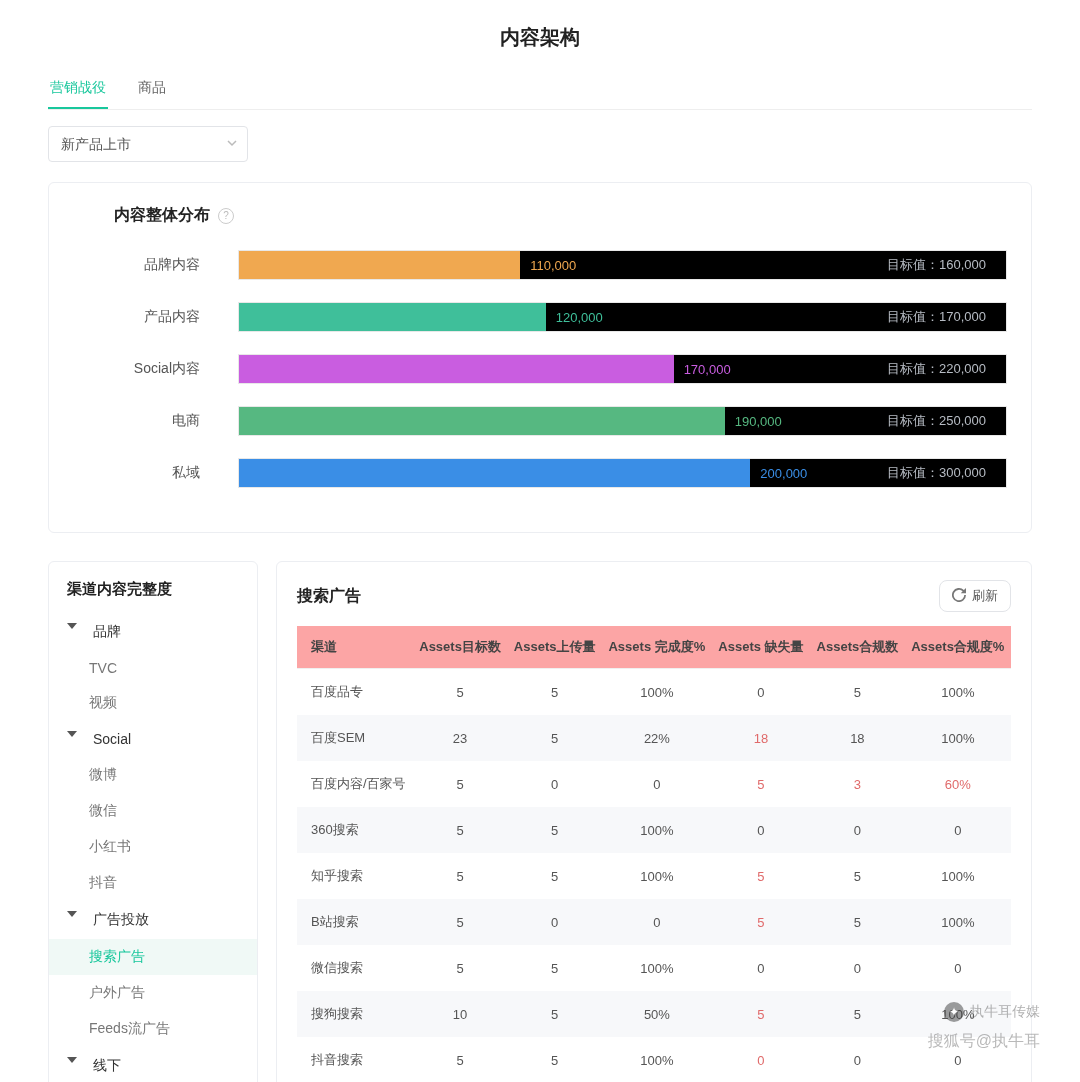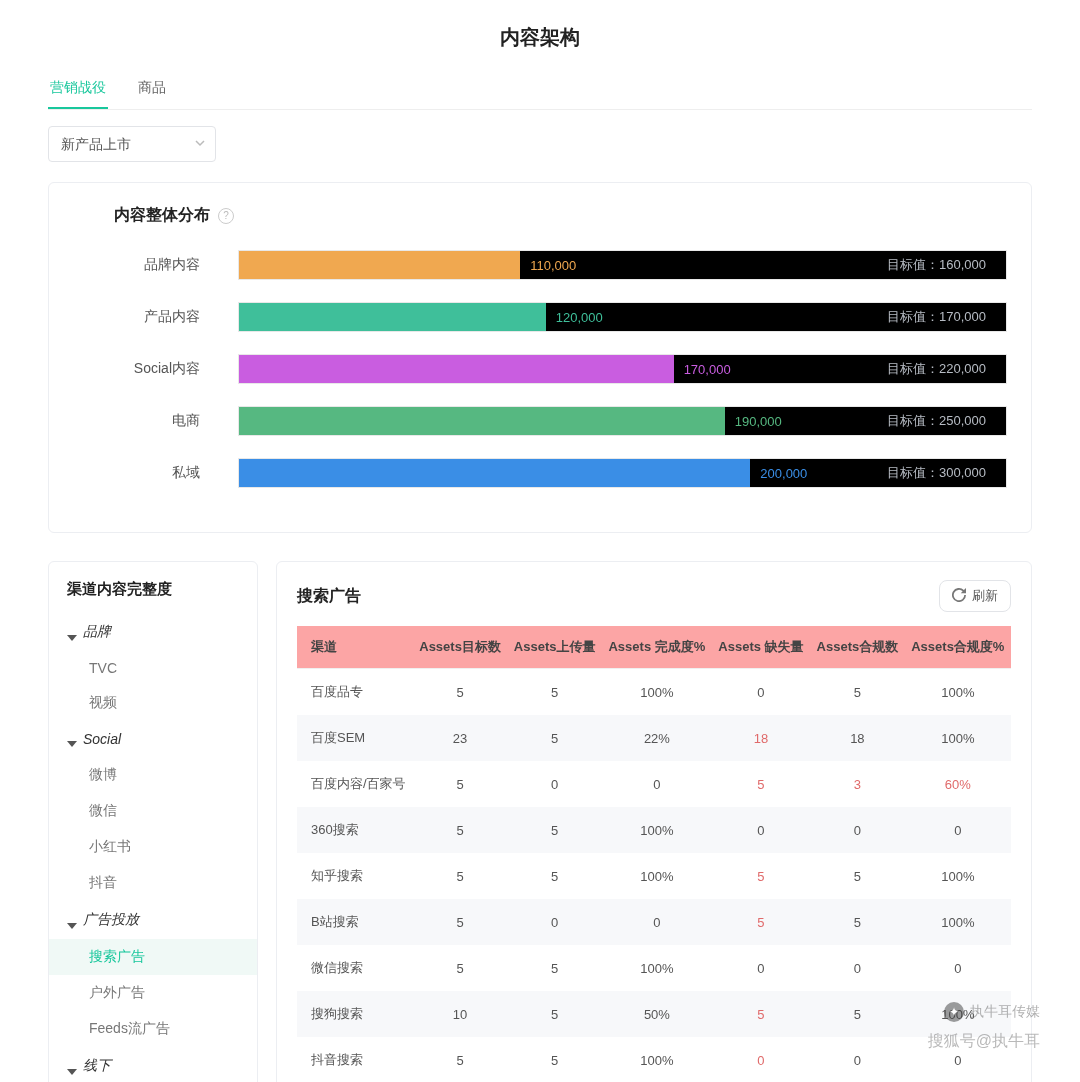--- a/index.html
+++ b/index.html
@@ -3,40 +3,40 @@
 <meta charset="utf-8">
 <style>
   * { box-sizing: border-box; margin: 0; padding: 0; }
   html, body { width: 1080px; font-family: -apple-system, "PingFang SC", "Microsoft YaHei", sans-serif; background: #ffffff; color: #333; }
   .page { padding: 24px 48px 60px; }
   .page-title { font-size: 20px; font-weight: 600; color: #222; margin-bottom: 18px; text-align: center; }
   .tabs { display: flex; gap: 28px; border-bottom: 1px solid #eee; margin-bottom: 16px; }
   .tab { padding: 10px 2px; font-size: 14px; color: #666; cursor: pointer; border-bottom: 2px solid transparent; }
   .tab.active { color: #18c79c; border-bottom-color: #18c79c; font-weight: 500; }
   .select-wrap { position: relative; display: inline-block; margin-bottom: 20px; }
-  .select { width: 168px; height: 36px; border: 1px solid #e2e4e8; border-radius: 4px; padding: 0 30px 0 12px; font-size: 14px; color: #555; background: #fff; line-height: 34px; cursor: pointer; }
+  .select { width: 200px; height: 36px; border: 1px solid #e2e4e8; border-radius: 4px; padding: 0 30px 0 12px; font-size: 14px; color: #555; background: #fff; line-height: 34px; cursor: pointer; }
   .select-wrap .chev { position: absolute; right: 10px; top: 50%; transform: translateY(-50%); pointer-events: none; color: #bbb; }
   .card { border: 1px solid #eceef2; border-radius: 6px; background: #fff; margin-bottom: 28px; padding-left: 41px; }
   .card-pad { padding: 22px 24px; }
   .card-title-row { display: flex; align-items: center; gap: 8px; margin-bottom: 24px; }
   .card-title { font-size: 16px; font-weight: 600; color: #222; }
   .help-icon { width: 16px; height: 16px; border: 1px solid #ccc; border-radius: 50%; display: inline-flex; align-items: center; justify-content: center; font-size: 10px; color: #bbb; }
   
   .bar-row { display: flex; align-items: center; margin-bottom: 22px; }
   .bar-label { width: 100px; text-align: right; padding-right: 14px; font-size: 14px; color: #555; }
   .bar-track { flex: 1; position: relative; height: 30px; border: 1px solid #e8e8e8; background: #000000; margin-left: 24px; }
   .bar-fill { position: absolute; left: 0; top: 0; bottom: 0; }
   .bar-value { position: absolute; top: 0; bottom: 0; display: flex; align-items: center; font-size: 13px; padding-left: 10px; }
   .bar-target { position: absolute; right: 20px; top: 0; bottom: 0; display: flex; align-items: center; font-size: 13px; color: #b7bcc4; }
   
   .split { display: flex; gap: 18px; }
   .side { width: 210px; border: 1px solid #eceef2; border-radius: 6px; padding: 18px 0; }
   .side-title { font-size: 15px; font-weight: 600; padding: 0 18px 14px; color: #222; }
   .tree-group { font-size: 14px; }
-  .tree-head { display: flex; align-items: flex-end; gap: 6px; padding: 10px 18px; color: #333; cursor: pointer; font-style: italic; }
+  .tree-head { display: flex; align-items: flex-start; gap: 16px; padding: 10px 18px; color: #333; cursor: pointer; }
   .tree-item { padding: 9px 18px 9px 40px; color: #777; cursor: pointer; }
   .tree-item.active { background: #f0f9f6; color: #18c79c; }
   .caret { display: inline-block; width: 0; height: 0; border-left: 5px solid transparent; border-right: 5px solid transparent; border-top: 6px solid #555; }
   .main { flex: 1; border: 1px solid #eceef2; border-radius: 6px; padding: 18px 20px; }
   .main-top { display: flex; justify-content: space-between; align-items: center; margin-bottom: 14px; }
   .refresh-btn { display: inline-flex; align-items: center; gap: 6px; border: 1px solid #e2e4e8; border-radius: 8px; padding: 6px 12px; font-size: 13px; color: #555; cursor: pointer; background: #fff; }
   table { width: 100%; border-collapse: collapse; font-size: 13px; }
   thead th { text-align: center; font-weight: 700; color: #444; padding: 12px 6px; background: #fca5a5; border-bottom: 1px solid #f0f0f0; }
   thead th:first-child { text-align: left; padding-left: 14px; }
   tbody td { text-align: center; padding: 14px 6px; color: #555; }

